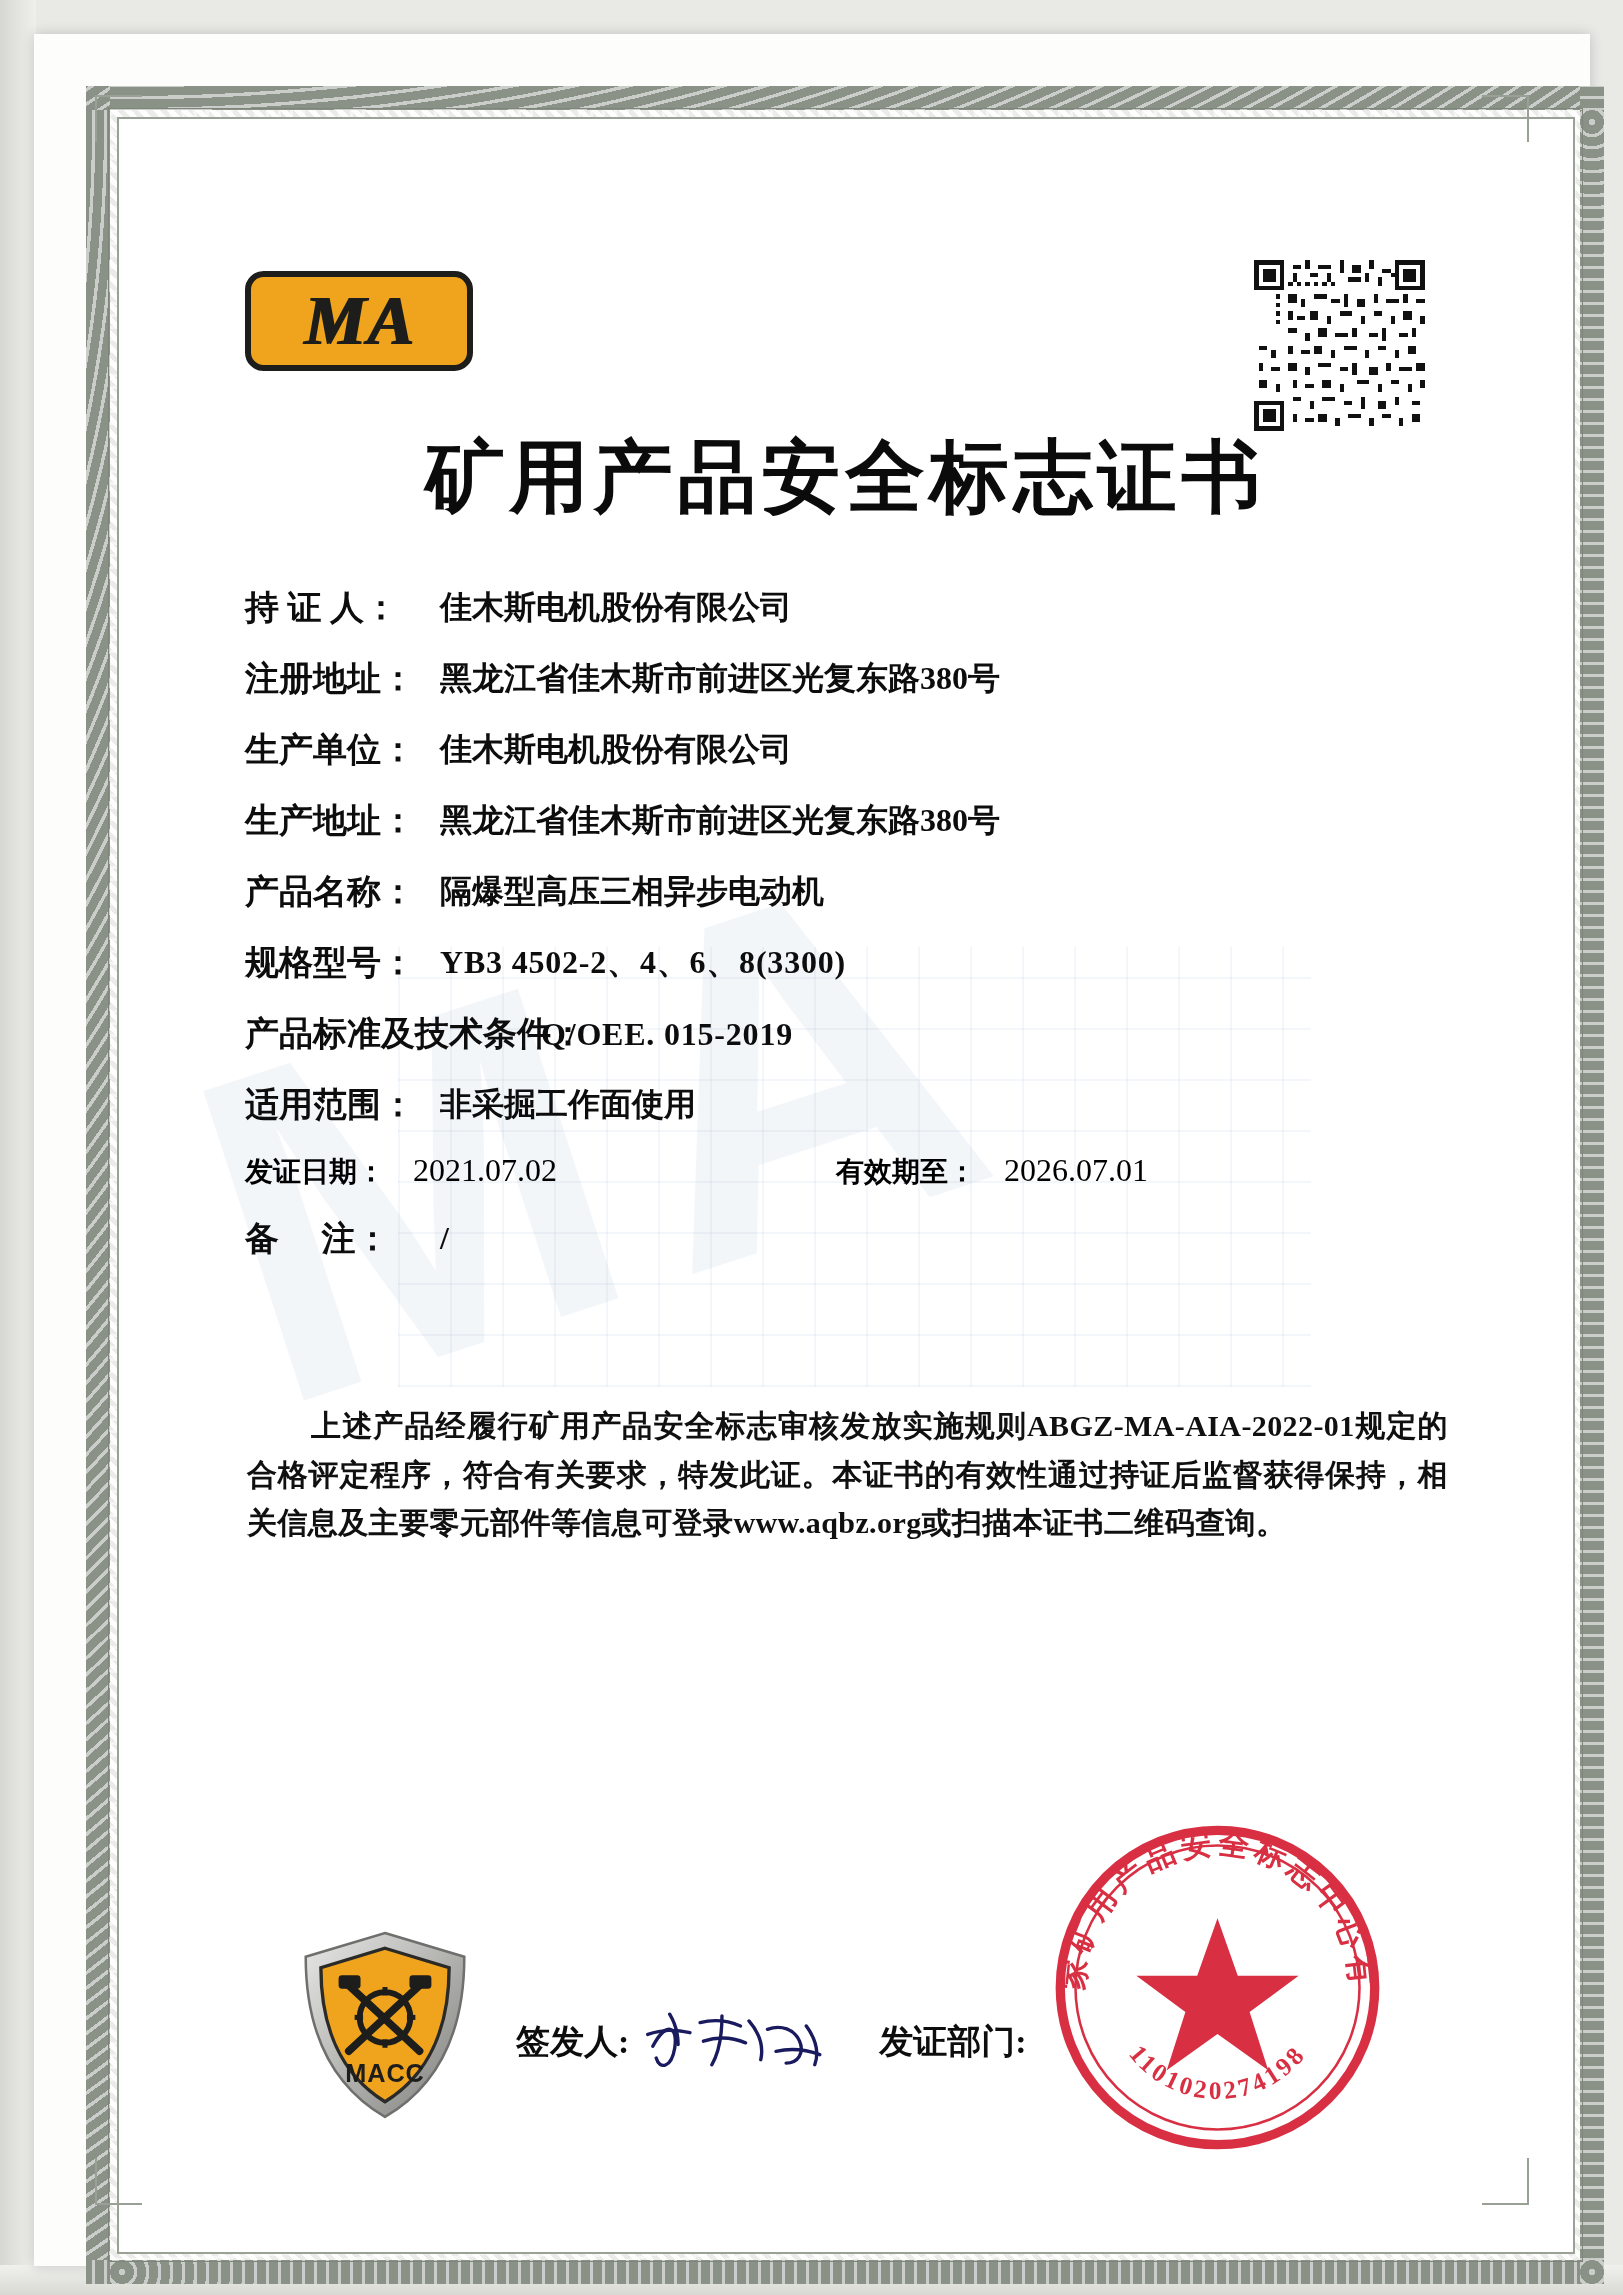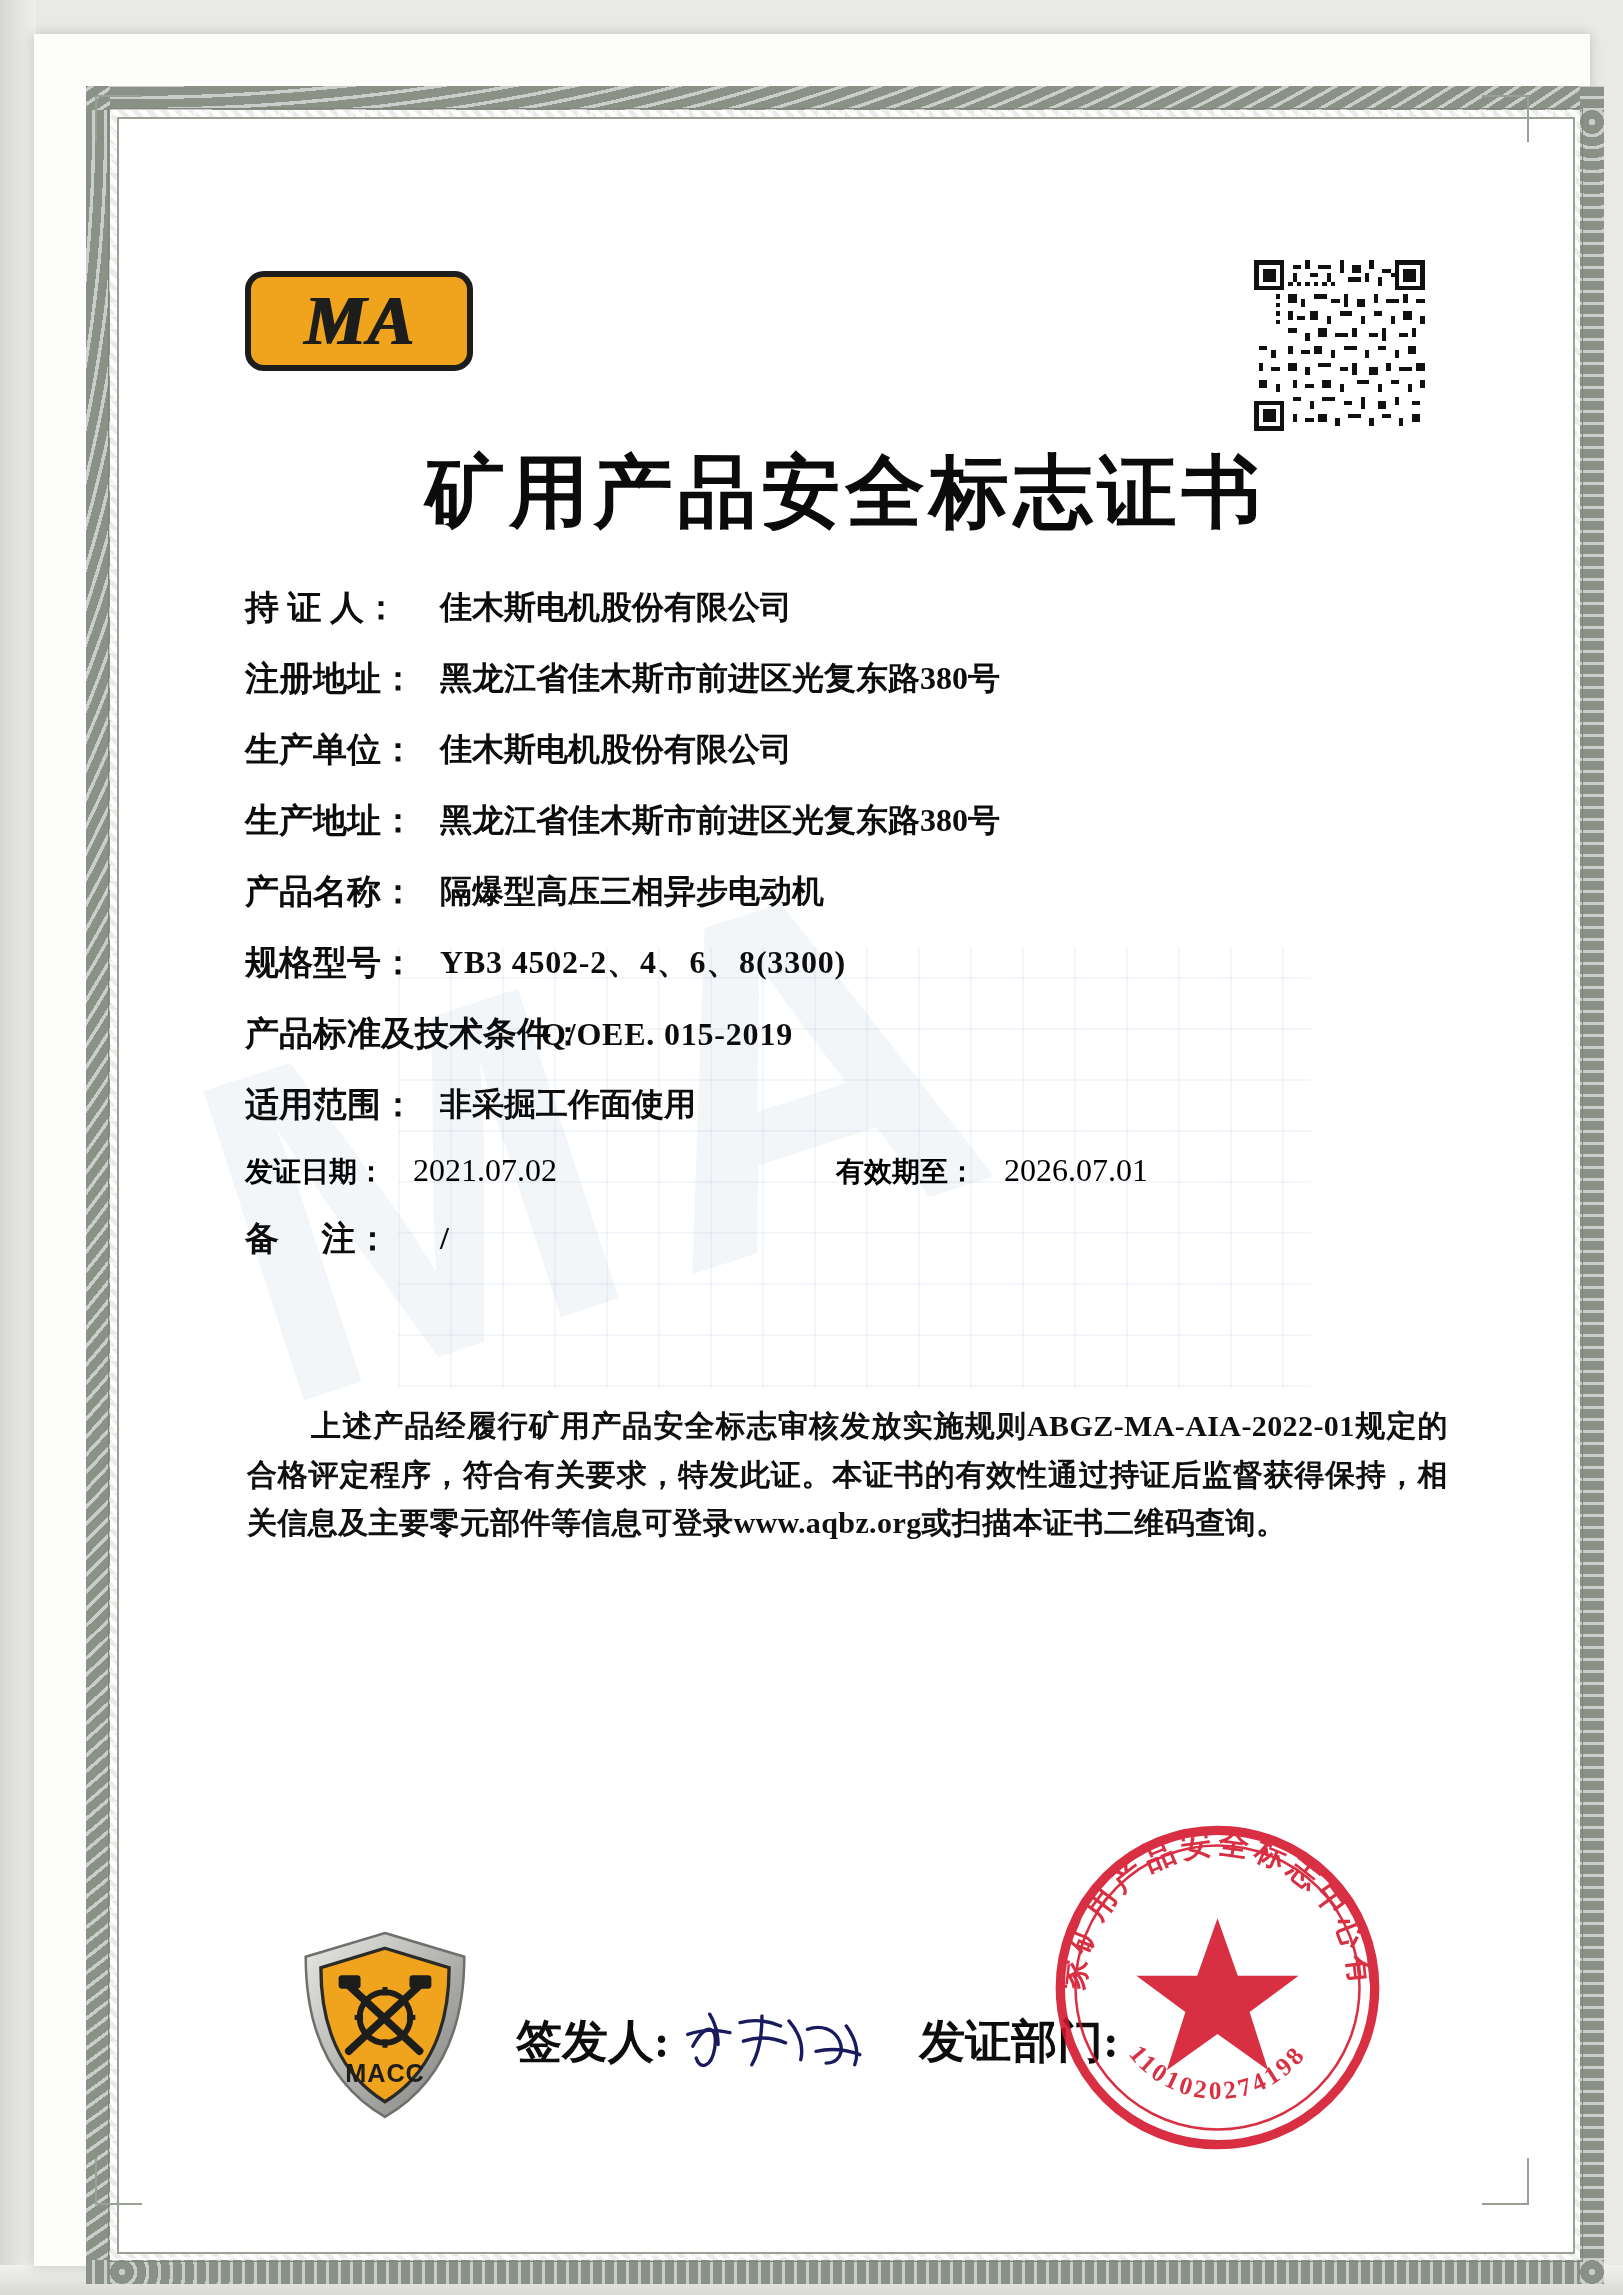--- a/index.html
+++ b/index.html
@@ -156,21 +156,21 @@
     position: absolute;
     right: 110px; top: 95px;
     width: 179px; height: 179px;
     background: #fff;
   }
   .qr svg { display: block; }
 
   
   .title {
     position: absolute;
-    left: 0; top: 279px;
+    left: 0; top: 264px;
     width: 1387px;
     text-align: center;
     font-family: "Liberation Sans", sans-serif;
     font-weight: bold;
     font-size: 79px;
     letter-spacing: 5px;
     color: #0b0b0b;
   }
 
   
@@ -247,21 +247,21 @@
   .macc-badge svg { display: block; }
 
   .sign-row {
     position: absolute;
     left: 364px; top: 1843px;
     width: 888px;
     display: flex;
     align-items: center;
   }
   .sign-row .slabel {
-    font-size: 46px;
+    font-size: 34px;
     font-weight: bold;
     color: #0d0d0d;
     white-space: pre;
   }
   .signature {
     margin-left: 12px;
     width: 194px;
     height: 76px;
     position: relative;
   }

